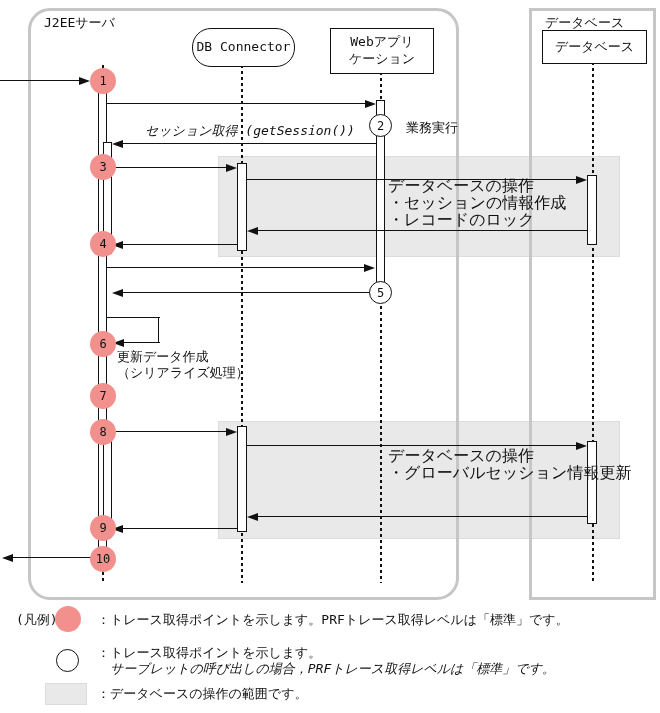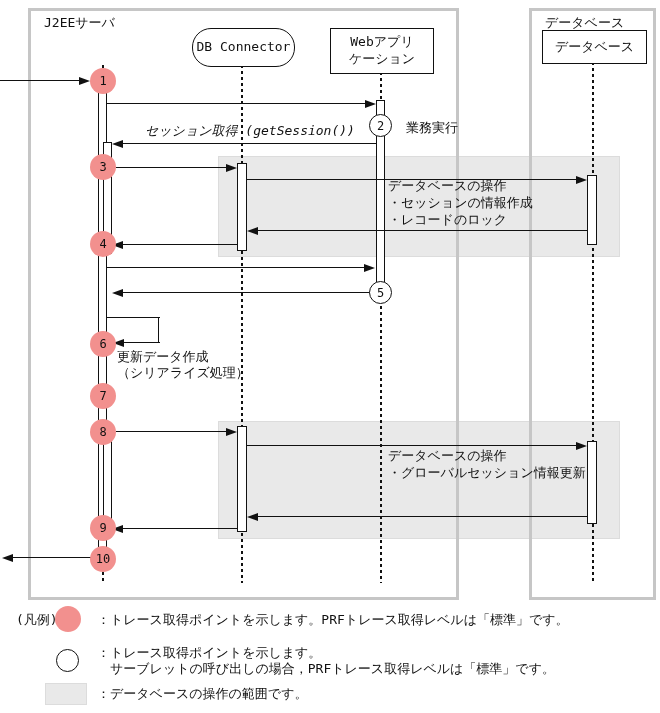--- a/index.html
+++ b/index.html
@@ -12,21 +12,21 @@
   .frame{position:absolute;border:3px solid var(--frame-gray,#c6c6c6);background:transparent;z-index:3;}
   .frame-label{position:absolute;left:11px;top:3px;font-size:13px;white-space:nowrap;background:#fff;padding:0 2px;}
   
   .pbox{position:absolute;border:1.5px solid #111;background:#fff;display:flex;align-items:center;justify-content:center;
         text-align:center;font-size:13px;line-height:1.3;white-space:nowrap;z-index:7;}
   
   .lifeline{position:absolute;width:2px;z-index:2;
     background:repeating-linear-gradient(to bottom,#111 0 3px,transparent 3px 6px);}
   
   .opbox{position:absolute;background:var(--op-gray,#e9e9e9);border:1px solid #dcdcdc;z-index:1;}
-  .optext{position:absolute;font-size:13px;line-height:17px;white-space:nowrap;z-index:8;}
+  .optext{position:absolute;font-size:16px;line-height:17px;white-space:nowrap;z-index:8;}
   
   .bar{position:absolute;background:#fff;border:1.5px solid #111;box-sizing:border-box;z-index:4;}
   .bar.nested{z-index:5;}
   
   .mline{position:absolute;height:0;border-top:1.7px solid #111;z-index:6;}
   .vline{position:absolute;width:0;border-left:1.7px solid #111;z-index:6;}
   .ah{position:absolute;width:0;height:0;z-index:6;}
   .ah.r{border-left:11px solid #111;border-top:4.5px solid transparent;border-bottom:4.5px solid transparent;}
   .ah.l{border-right:11px solid #111;border-top:4.5px solid transparent;border-bottom:4.5px solid transparent;}
   
@@ -46,21 +46,21 @@
 
   <div class="opbox" style="left:218px;top:156px;width:400px;height:99px;"></div>
   <div class="opbox" style="left:218px;top:421px;width:400px;height:116px;"></div>
 
   <div class="lifeline" style="left:102px;top:65px;height:10px;"></div>
   <div class="lifeline" style="left:102px;top:572px;height:11px;"></div>
   <div class="lifeline" style="left:241px;top:65px;height:518px;"></div>
   <div class="lifeline" style="left:380px;top:72px;height:511px;"></div>
   <div class="lifeline" style="left:592px;top:62px;height:521px;"></div>
 
-  <div class="frame" style="left:28px;top:8px;width:425px;height:586px;">
+  <div class="frame" style="left:28px;top:8px;width:425px;height:586px;border-radius:22px;">
     <div class="frame-label">J2EEサーバ</div>
   </div>
   <div class="frame" style="left:529px;top:8px;width:121px;height:586px;">
     <div class="frame-label">データベース</div>
   </div>
 
   <div class="pbox" style="left:192px;top:28px;width:101px;height:37px;border-radius:19px;">
     <span>DB Connector</span>
   </div>
   <div class="pbox" style="left:330px;top:28px;width:102px;height:44px;">
@@ -176,18 +176,18 @@
   <div class="tp open" style="left:369px;top:281px;">
       <span>5</span>
     </div>
 
   <div class="legend-text" style="left:16px;top:612px;">(凡例)</div>
   <div class="tp filled" style="left:55px;top:606px;"></div>
   <div class="legend-text" style="left:97px;top:612px;">：トレース取得ポイントを示します。PRFトレース取得レベルは「標準」です。</div>
   <div class="tp open" style="left:56px;top:649px;"></div>
   <div class="legend-text" style="left:97px;top:645px;">
     <span>：トレース取得ポイントを示します。</span><br>
-    <span style="padding-left:13px;">サーブレットの呼び出しの場合，PRFトレース取得レベルは「標準」です。</span>
+    <span style="padding-left:13px;font-style:italic;">サーブレットの呼び出しの場合，PRFトレース取得レベルは「標準」です。</span>
   </div>
   <div class="legend-swatch-gray" style="left:45px;top:683px;"></div>
   <div class="legend-text" style="left:97px;top:686px;">：データベースの操作の範囲です。</div>
 
 </div>
 
 </body></html>

